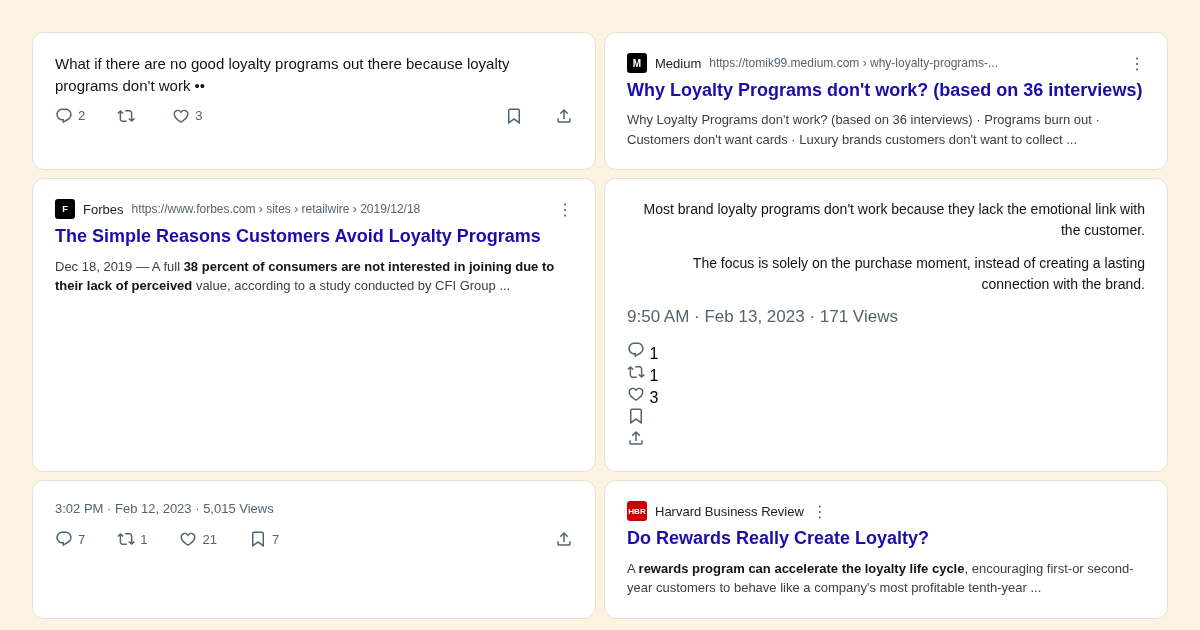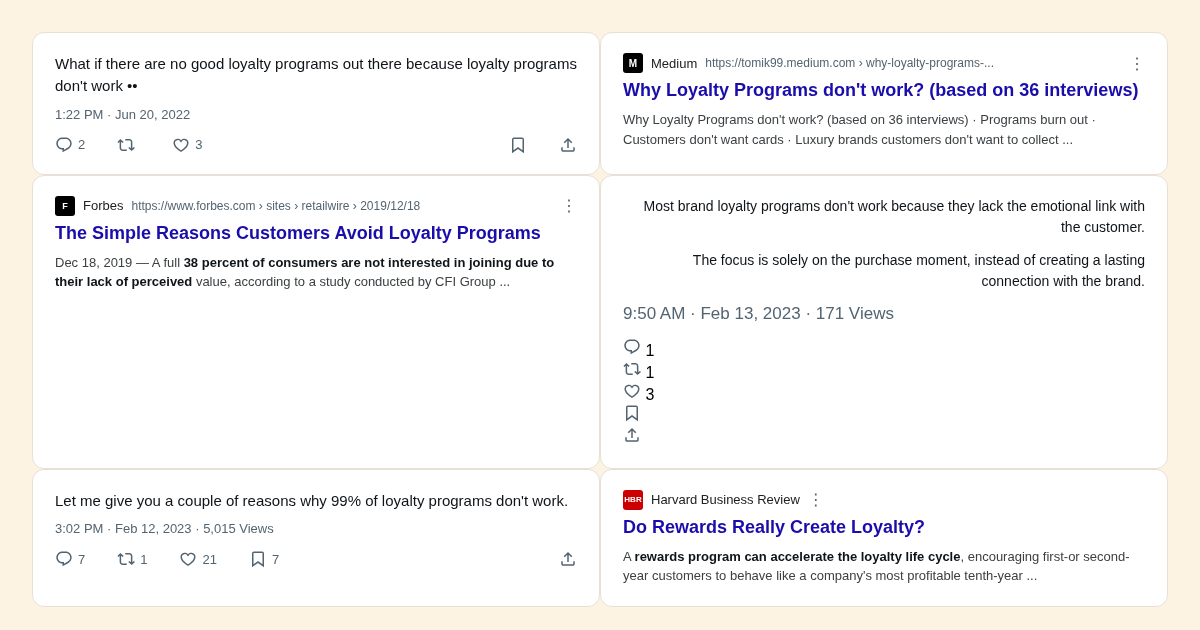--- a/index.html
+++ b/index.html
@@ -10,21 +10,21 @@
       height: 630px;
       overflow: hidden;
       display: flex;
       align-items: center;
       justify-content: center;
     }
     .grid {
       display: grid;
       grid-template-columns: 1fr 1fr;
       grid-template-rows: auto auto auto;
-      gap: 0;
+      gap: 8px;
       padding: 32px;
       width: 1200px;
       height: 630px;
     }
     .card {
       background: #fff;
       border-radius: 12px;
       padding: 20px 22px;
       border: 1px solid #e8e0d5;
     }
@@ -147,21 +147,20 @@
       fill: currentColor;
     }
   </style>
 </head>
 <body>
 
 <div class="grid">
 
   <div class="card tweet-card">
     <p class="tweet-text">What if there are no good loyalty programs out there because loyalty programs don't work ••</p>
-    <p class="tweet-meta">1:22 PM · Jun 20, 2022</p>
     <div class="tweet-actions">
       <div class="action-item">
         <svg class="action-icon" viewBox="0 0 24 24" width="18" height="18">
             <path d="M1.751 10c0-4.42 3.584-8 8.005-8h4.366c4.49 0 8.129 3.64 8.129 8.13 0 2.96-1.607 5.68-4.196 7.11l-8.054 4.46v-3.69h-.067c-4.49.1-8.183-3.51-8.183-8.01zm8.005-6c-3.317 0-6.005 2.69-6.005 6 0 3.37 2.77 6.08 6.138 6.01l.351-.01h1.761v2.3l5.087-2.81c1.951-1.08 3.163-3.13 3.163-5.36 0-3.39-2.744-6.13-6.129-6.13H9.756z"></path>
           </svg>
         <span>2</span>
       </div>
       <div class="action-item">
         <svg class="action-icon" viewBox="0 0 24 24" width="18" height="18">
             <path d="M4.5 3.88l4.432 4.14-1.364 1.46L5.5 7.55V16c0 1.1.896 2 2 2H13v2H7.5c-2.209 0-4-1.79-4-4V7.55L1.932 9.48.568 8.02 4.5 3.88zM16.5 6H11V4h5.5c2.209 0 4 1.79 4 4v8.45l2.068-1.93 1.364 1.46-4.432 4.14-4.432-4.14 1.364-1.46 2.068 1.93V8c0-1.1-.896-2-2-2z"></path>
@@ -241,21 +240,20 @@
       </div>
       <div class="action-item">
         <svg class="action-icon" viewBox="0 0 24 24" width="18" height="18">
             <path d="M12 2.59l5.7 5.7-1.41 1.42L13 6.41V16h-2V6.41l-3.3 3.3-1.41-1.42L12 2.59zM21 15l-.02 3.51c0 1.38-1.12 2.49-2.5 2.49H5.5C4.11 21 3 19.88 3 18.5V15h2v3.5c0 .28.22.5.5.5h12.98c.28 0 .5-.22.5-.5L19 15h2z"></path>
           </svg>
       </div>
     </div>
   </div>
 
   <div class="card tweet-card">
-    <p class="tweet-text">Let me give you a couple of reasons why 99% of loyalty programs don't work.</p>
     <p class="tweet-meta">3:02 PM · Feb 12, 2023 · 5,015 Views</p>
     <div class="tweet-actions">
       <div class="action-item">
         <svg class="action-icon" viewBox="0 0 24 24" width="18" height="18">
             <path d="M1.751 10c0-4.42 3.584-8 8.005-8h4.366c4.49 0 8.129 3.64 8.129 8.13 0 2.96-1.607 5.68-4.196 7.11l-8.054 4.46v-3.69h-.067c-4.49.1-8.183-3.51-8.183-8.01zm8.005-6c-3.317 0-6.005 2.69-6.005 6 0 3.37 2.77 6.08 6.138 6.01l.351-.01h1.761v2.3l5.087-2.81c1.951-1.08 3.163-3.13 3.163-5.36 0-3.39-2.744-6.13-6.129-6.13H9.756z"></path>
           </svg>
         <span>7</span>
       </div>
       <div class="action-item">
         <svg class="action-icon" viewBox="0 0 24 24" width="18" height="18">

